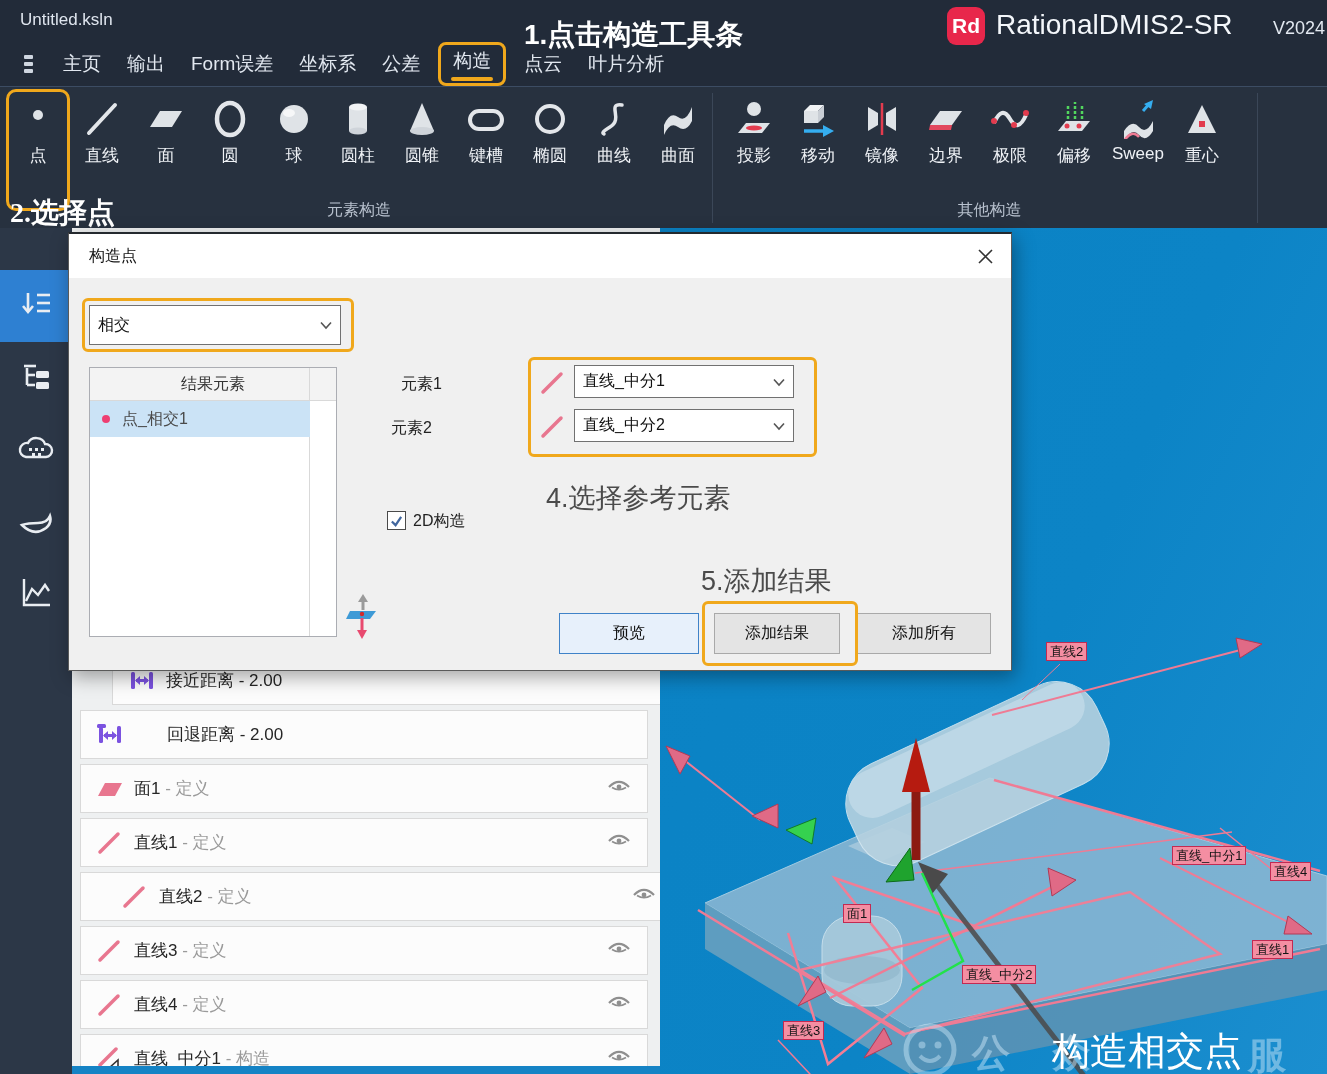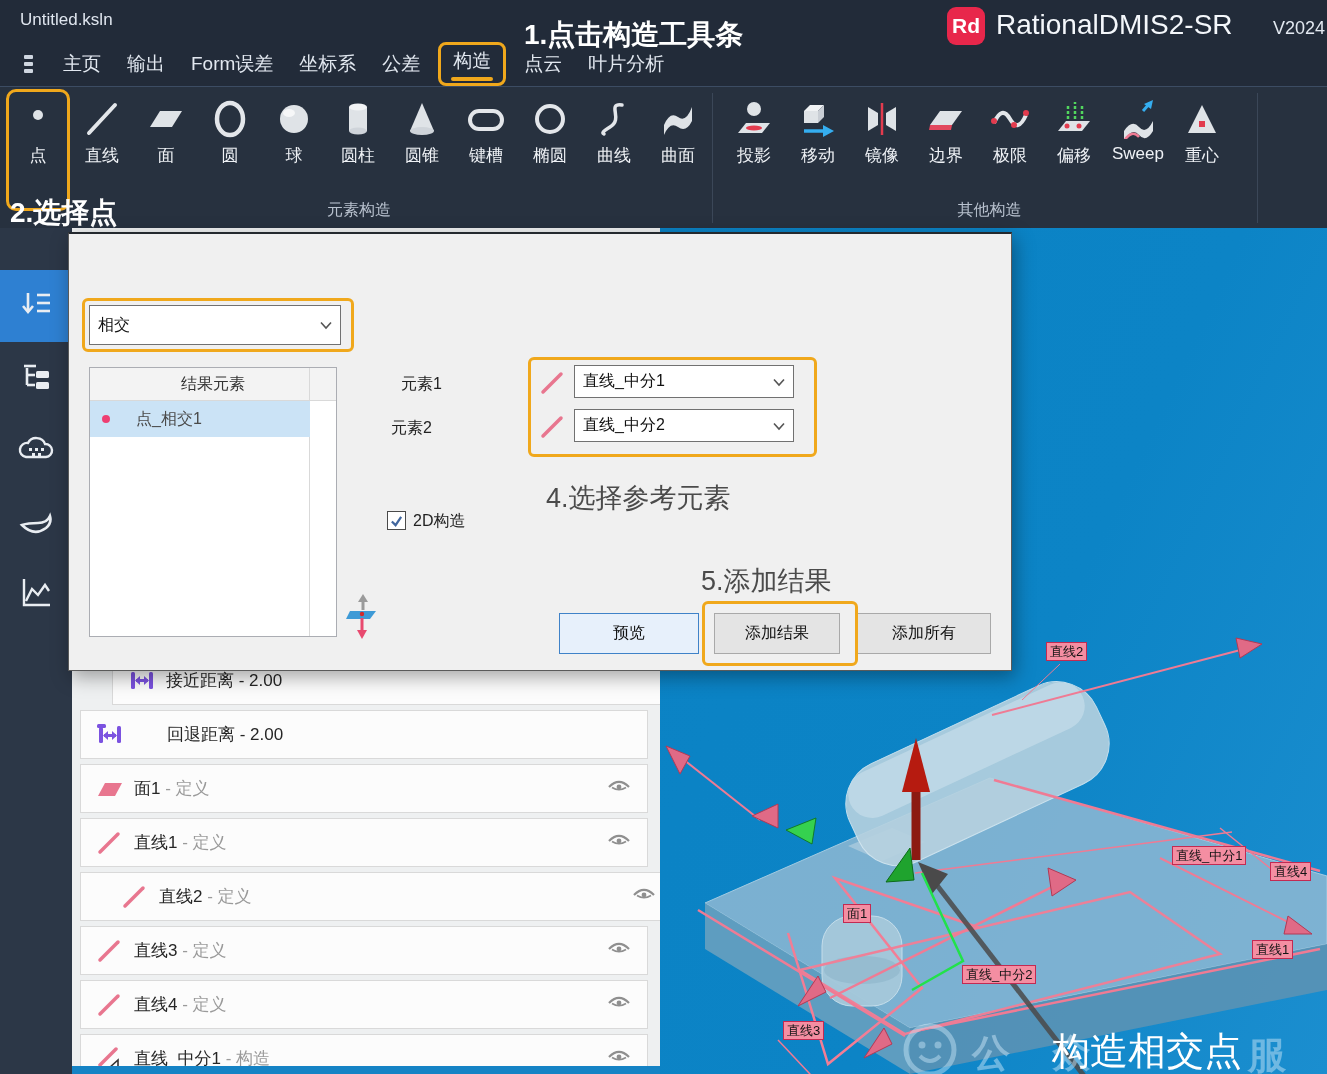--- a/index.html
+++ b/index.html
@@ -9,21 +9,21 @@
   .topbar{position:absolute;left:0;top:0;width:1327px;height:86px;background:#222b39;}
   .doc-title{position:absolute;left:20px;top:10px;font-size:17px;color:#dfe5ee;}
   .menu-row{position:absolute;left:24px;top:48px;display:flex;align-items:center;gap:26px;}
   .hamburger{display:flex;flex-direction:column;gap:3px;margin-right:4px;cursor:pointer;}
   .hamburger i{width:9px;height:4px;background:#cfd6e0;border-radius:1px;display:block;}
   .menu-item{font-size:19px;color:#e2e8f0;white-space:nowrap;cursor:pointer;}
   .menu-item.active{border:3px solid #f0a81c;border-radius:8px;padding:3px 12px 9px;margin:-6px -8px;position:relative;}
   .menu-item.active::after{content:"";position:absolute;left:50%;transform:translateX(-50%);bottom:2px;width:42px;height:4px;background:#f0a81c;border-radius:2px;}
   .anno{color:#ffffff;font-weight:bold;white-space:nowrap;z-index:6;}
   #anno1{position:absolute;left:524px;top:16px;font-size:28px;}
-  #anno2{position:absolute;left:10px;top:194px;font-size:28px;}
+  #anno2{position:absolute;left:10px;top:194px;font-size:28px;font-family:Liberation Serif, serif;}
   .logo{position:absolute;left:947px;top:7px;width:38px;height:38px;background:#e8274b;border-radius:9px;color:#fff;
         font-weight:bold;font-size:21px;display:flex;align-items:center;justify-content:center;}
   .app-name{position:absolute;left:996px;top:9px;font-size:28px;color:#f4f7fb;}
   .app-version{position:absolute;left:1273px;top:18px;font-size:18px;color:#e2e8f0;}
   
   .ribbon{position:absolute;left:0;top:86px;width:1327px;height:142px;background:#27313f;border-top:1px solid #3c4c63;}
   .ribbon-group{position:absolute;top:0;height:100%;}
   #rgroup1{left:6px;width:706px;}
   #rgroup2{left:722px;width:535px;}
   .ribbon-items{display:flex;}
@@ -64,21 +64,21 @@
   .dropdown{position:absolute;background:#fff;border:1px solid #717171;display:flex;align-items:center;
             font-size:16px;color:#111;padding-left:8px;cursor:pointer;box-sizing:border-box;}
   .dropdown .chev{margin-left:auto;margin-right:8px;}
   .obox{position:absolute;border:3px solid #f0a81c;border-radius:6px;pointer-events:none;z-index:12;}
   .dlg-anno{position:absolute;color:#4b4b4b;font-size:27px;font-weight:500;white-space:nowrap;}
   .rtable{position:absolute;left:20px;top:133px;width:248px;height:270px;background:#fff;border:1px solid #abadb3;box-sizing:border-box;}
   .rtable-header{height:32px;line-height:32px;text-align:center;font-size:16px;color:#333;background:#f3f3f3;border-bottom:1px solid #d9d9d9;}
   .rtable-scrollcol{position:absolute;right:26px;top:0;bottom:0;width:1px;background:#d9d9d9;}
   .sel-row{position:absolute;left:0;top:33px;width:220px;height:36px;background:#cbe3f6;display:flex;align-items:center;cursor:pointer;}
   .sel-dot{width:8px;height:8px;border-radius:50%;background:#ee3f72;margin-left:12px;}
-  .sel-text{font-size:16px;color:#4a4a4a;margin-left:26px;}
+  .sel-text{font-size:16px;color:#4a4a4a;margin-left:12px;}
   .fld-label{position:absolute;font-size:16px;color:#222;}
   .slash-ic{position:absolute;width:26px;height:26px;}
   .cbx{position:absolute;left:318px;top:277px;width:17px;height:17px;background:#fff;border:1px solid #4a4a4a;display:flex;align-items:center;justify-content:center;cursor:pointer;}
   .cbx-label{position:absolute;left:344px;top:277px;font-size:16px;color:#222;}
   .btn{position:absolute;top:379px;height:41px;display:flex;align-items:center;justify-content:center;font-size:16px;color:#111;cursor:pointer;box-sizing:border-box;}
   .btn-preview{left:490px;width:140px;background:#e7f0fb;border:1px solid #3f82c8;}
   .btn-gray{background:#e4e4e4;border:1px solid #a9a9a9;}
   .proj-ic{position:absolute;left:276px;top:360px;}
 </style>
 </head>
@@ -529,20 +529,28 @@
       <path d="M20,36 q10,10 20,0" stroke="rgba(205,232,248,.45)" stroke-width="4" fill="none"></path>
     </svg>
     <div class="wm wm-faint" style="left:312px;top:800px;">公 众</div>
     <div class="wm wm-caption" style="left:392px;top:798px;">构造相交点</div>
     <div class="wm wm-faint" style="left:588px;top:802px;">服 务</div>
   </div>
 
   <div class="bottom-strip"></div>
 
   <div class="dialog">
+    <div class="dlg-titlebar">
+      <div class="dlg-title">构造点</div>
+      <div class="dlg-close">
+        <svg width="15" height="15" viewBox="0 0 15 15">
+            <path d="M1,1 L14,14 M14,1 L1,14" stroke="#333" stroke-width="1.6"></path>
+          </svg>
+      </div>
+    </div>
 
     <div class="dropdown" style="left:20px;top:71px;width:252px;height:40px;">
       <span>相交</span>
       <span class="chev">
         <svg width="12" height="9" viewBox="0 0 12 9">
             <path d="M1,1.5 L6,7 L11,1.5" stroke="#555" stroke-width="1.6" fill="none"></path>
           </svg>
       </span>
     </div>
     <div class="obox" style="left:13px;top:64px;width:266px;height:48px;"></div>

